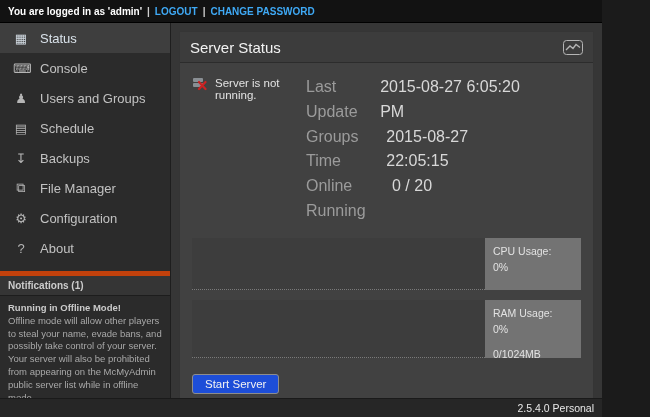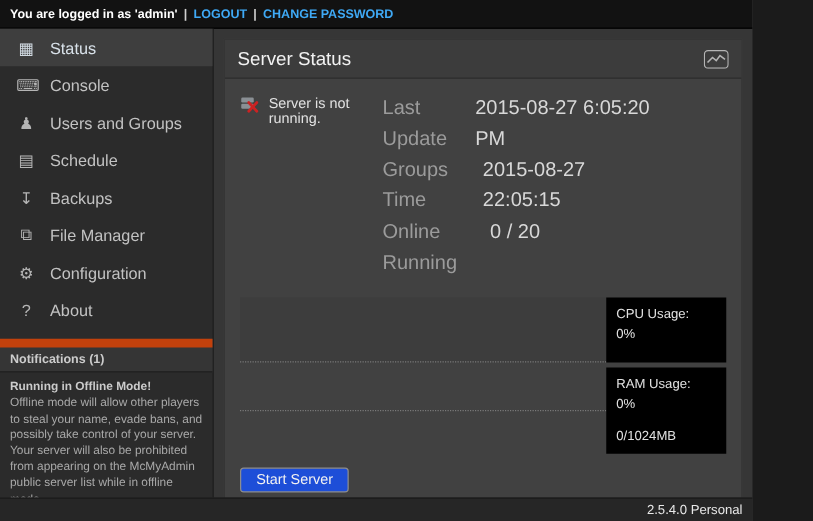--- a/index.html
+++ b/index.html
@@ -16,21 +16,21 @@
 
   
   .sidebar{width:170px;flex:0 0 170px;background:#2b2b2b;display:flex;flex-direction:column;
            border-right:1px solid #1e1e1e;}
   .side-item{height:30px;flex:0 0 30px;display:flex;align-items:center;padding-left:13px;gap:11px;
              color:#c2c2c2;font-size:13px;cursor:pointer;}
   .side-item.active{background:#3e3e3e;color:#d9e2ea;}
   .side-icon{width:16px;text-align:center;font-size:13px;color:#b5b5b5;}
   .side-item.active .side-icon{color:#d2dbe3;}
 
-  .notif-header{margin-top:8px;background:#353535;border-top:7px solid #c2410c;border-bottom:1px solid #1d1d1d;
+  .notif-header{margin-top:8px;background:#353535;border-top:5px solid #c2410c;border-bottom:1px solid #1d1d1d;
                 color:#cccccc;font-size:10px;font-weight:bold;padding:4px 8px;cursor:pointer;}
   .notif-body{padding:6px 8px;color:#a9a9a9;font-size:9.5px;line-height:1.35;}
   .notif-title{font-weight:bold;color:#cbcbcb;display:block;}
 
   
   .main{flex:1;padding:8px;min-width:0;}
   .panel{background:#414141;border:1px solid #353535;}
   .panel-header{height:30px;display:flex;align-items:center;justify-content:space-between;
                 padding:0 10px;background:#3c3c3c;border-bottom:1px solid #2c2c2c;gap:36px;}
   .panel-title{color:#f2f2f2;font-size:15px;}
@@ -38,23 +38,23 @@
 
   .status-row{display:flex;justify-content:space-between;padding:12px 12px 2px 12px;}
   .status-left{display:flex;align-items:flex-start;gap:8px;color:#e2e2e2;font-size:11.5px;padding-top:2px;}
   .info-table{margin-right:56px;font-size:16px;}
   .info-row{display:flex;line-height:1.55;}
   .info-label{width:86px;color:#9b9b9b;}
   .info-value{color:#d8d8d8;}
 
   .meter-row{display:flex;margin:12px 12px 0 12px;}
   .meter-row.cpu{height:52px;}
-  .meter-row.ram{height:58px;margin-top:10px;align-items:center;}
+  .meter-row.ram{height:58px;margin-top:10px;}
   .meter-chart{flex:1;background:#3d3d3d;border-bottom:1px dotted #7a7a7a;}
-  .meter-label{width:80px;flex:0 0 80px;background:#000000;color:#e2e2e2;font-size:10.5px;
+  .meter-label{width:80px;flex:0 0 80px;background:#737373;color:#e2e2e2;font-size:10.5px;
                padding:6px 8px;line-height:1.5;}
   .meter-label .detail{display:block;margin-top:10px;}
 
   .start-btn{margin:16px 12px 14px 12px;display:inline-block;background:#1d4ed8;border:1px solid #8d8d8d;
              border-radius:3px;color:#f2f2f2;font-size:11.5px;padding:3px 12px;cursor:pointer;}
 
   .footer{height:18px;flex:0 0 18px;background:#262626;color:#e8e8e8;font-size:10.5px;font-weight:normal;
           text-align:right;line-height:18px;padding-right:8px;border-top:1px solid #1a1a1a;}
 </style>
 </head>

